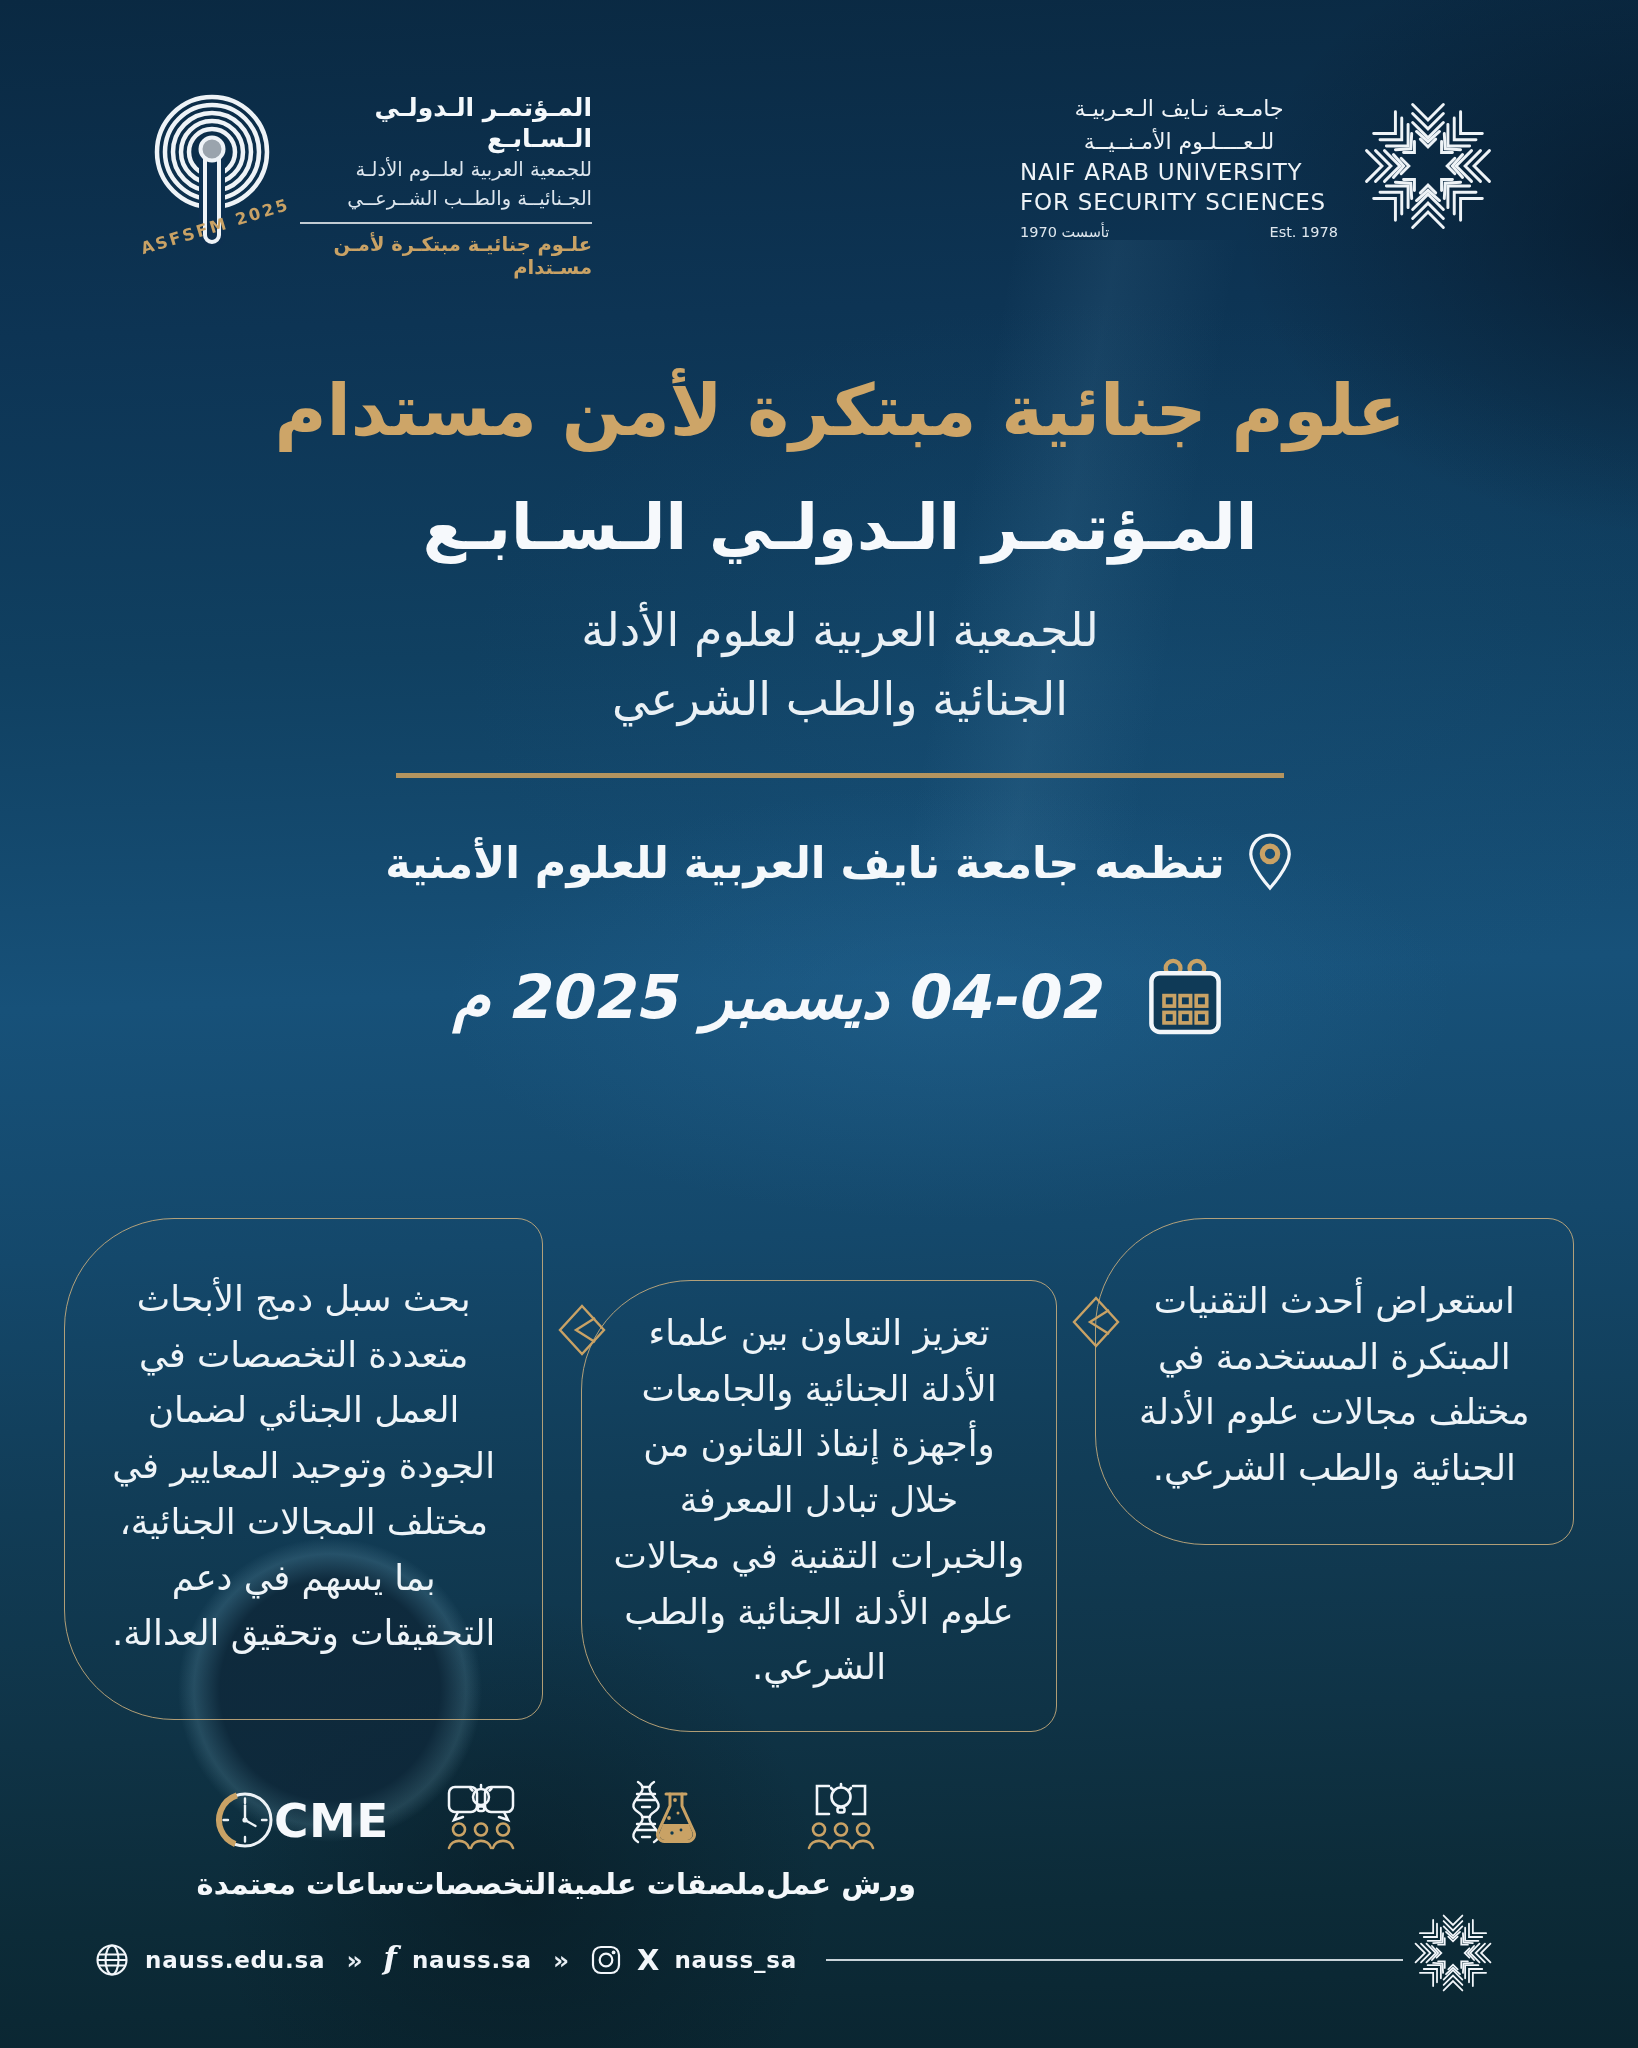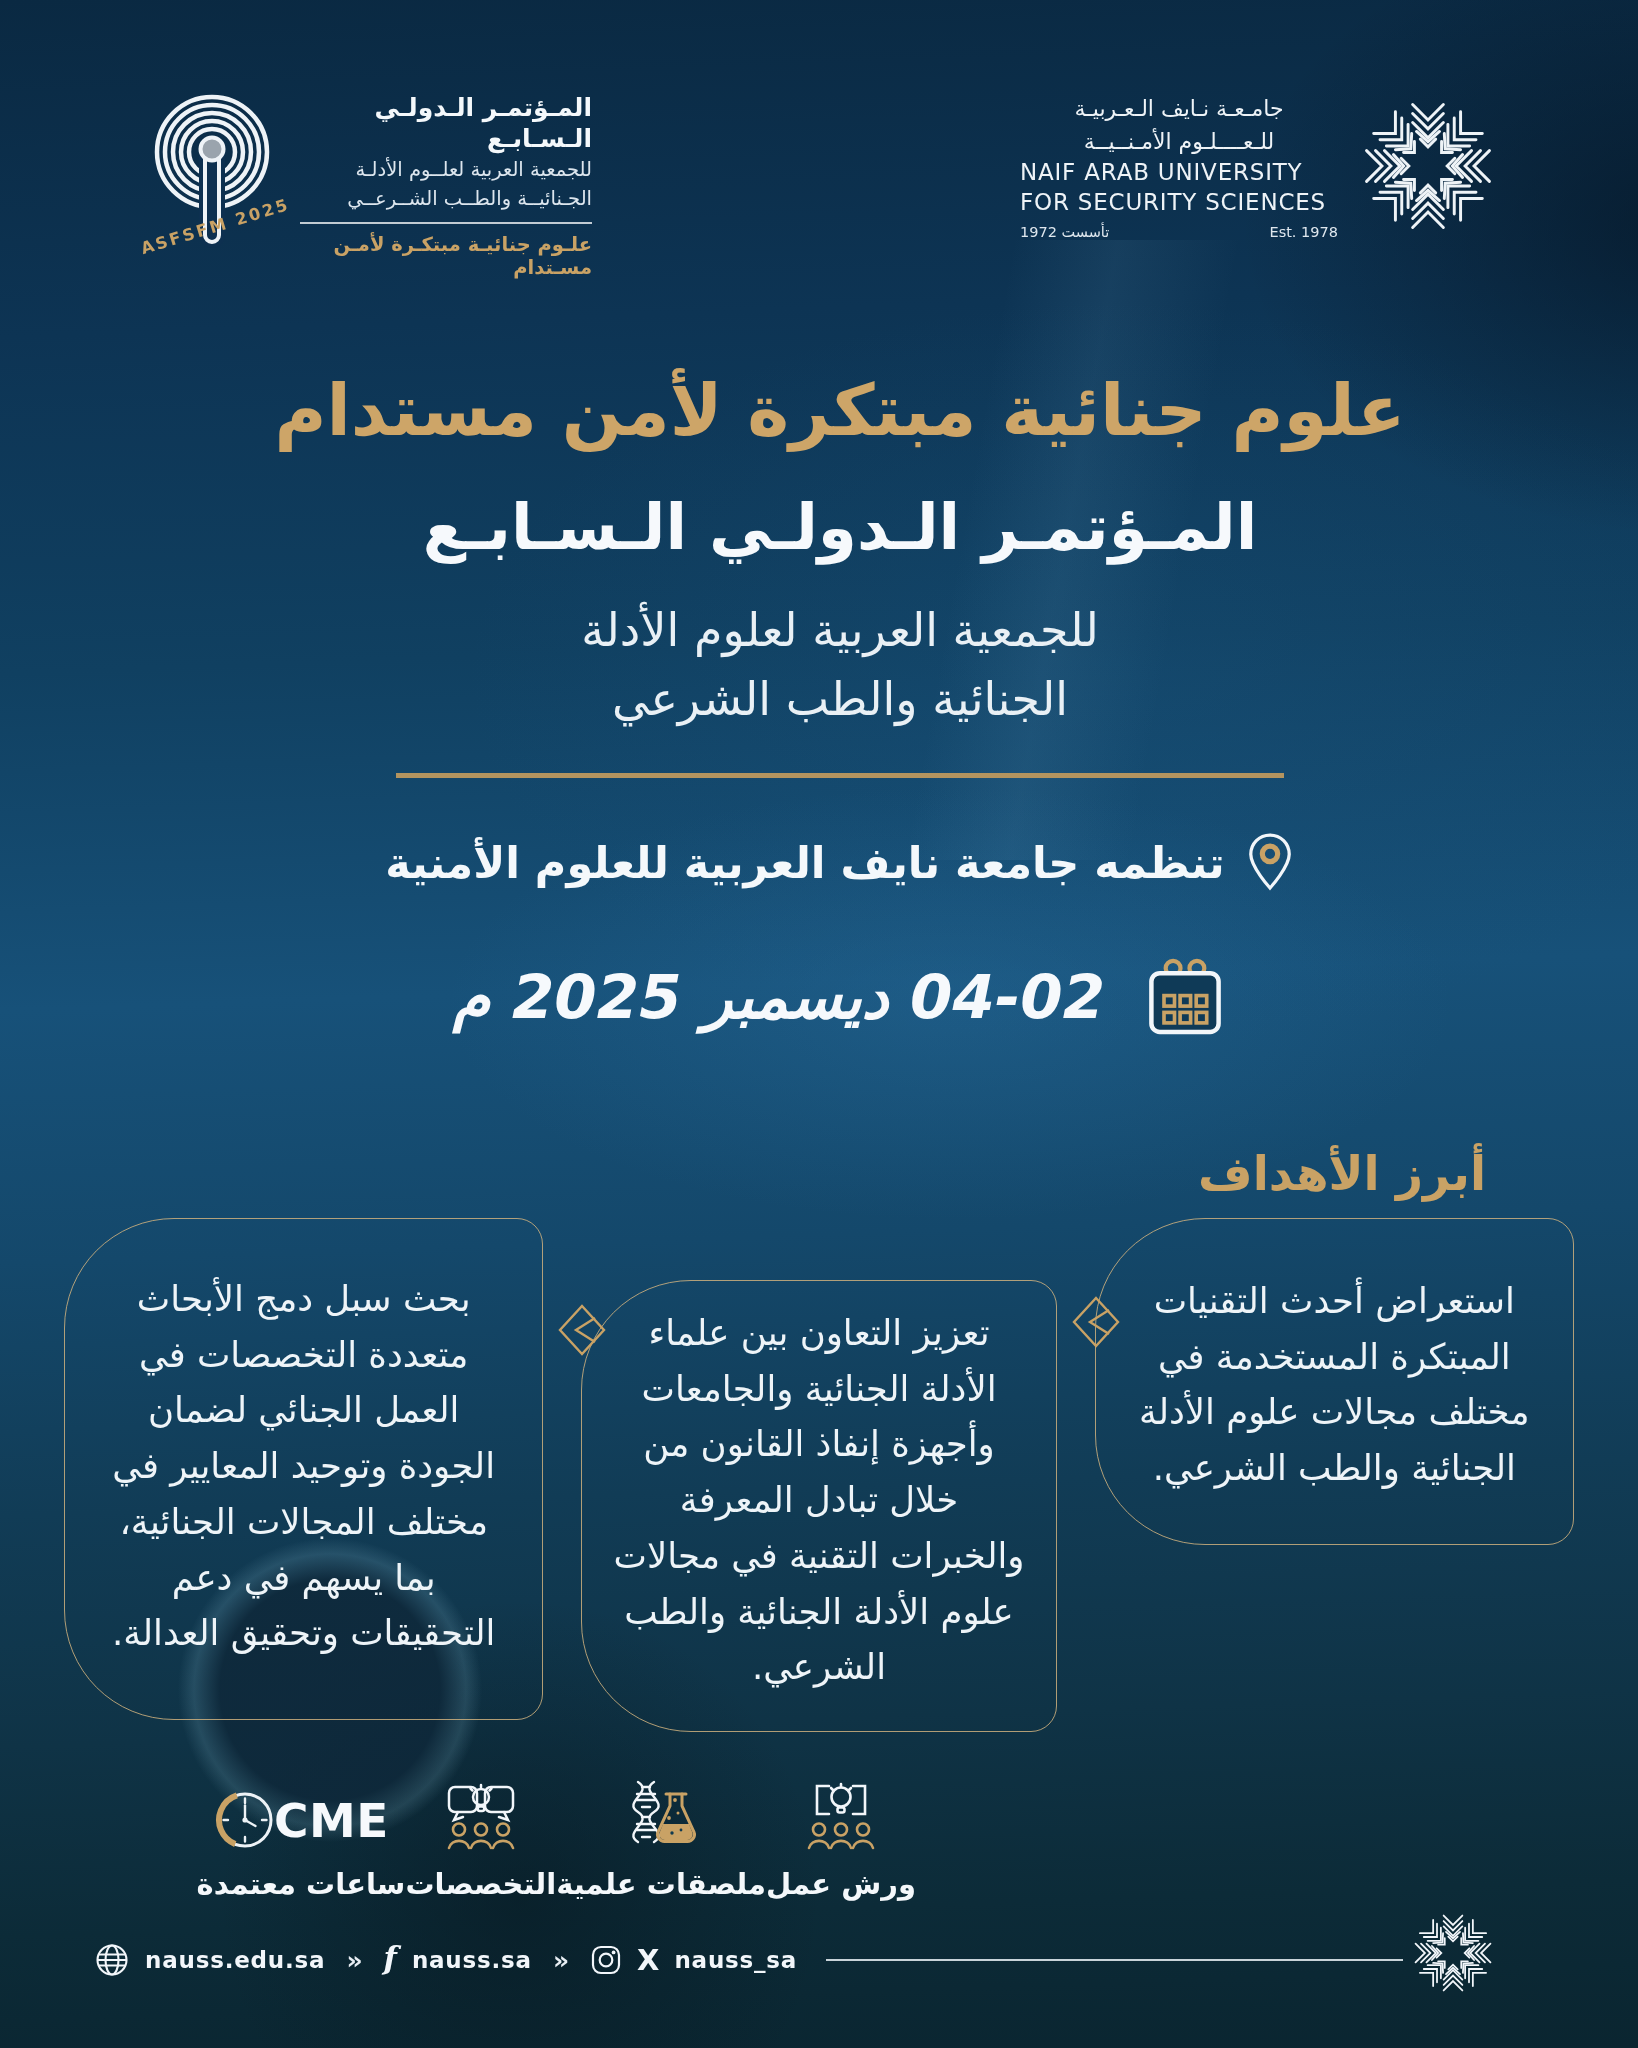--- a/index.html
+++ b/index.html
@@ -141,21 +141,21 @@
       </div>
     </div>
 
     <div class="uni-lockup">
       <div class="uni-text">
         <div class="uni-ar">جامـعـة نـايف الـعـربيـة</div>
         <div class="uni-ar">للـعــــلـوم الأمـنــيــة</div>
         <div class="uni-en">NAIF ARAB UNIVERSITY</div>
         <div class="uni-en">FOR SECURITY SCIENCES</div>
         <div class="uni-est">
-          <span class="ar">تأسست 1972</span>
+          <span class="ar">تأسست 1970</span>
           <span>Est. 1978</span>
         </div>
       </div>
       <svg width="128" height="128" viewBox="0 0 100 100" style="color:#eef3f7">
         <use href="#nauss-star"></use>
       </svg>
     </div>
   </div>
 
   <div class="hero">
@@ -184,21 +184,20 @@
           <rect x="38" y="29" width="7.5" height="7.5"></rect>
           <rect x="15" y="41" width="7.5" height="7.5"></rect>
           <rect x="26.5" y="41" width="7.5" height="7.5"></rect>
           <rect x="38" y="41" width="7.5" height="7.5"></rect>
         </g>
       </svg>
       <span class="date-text">04-02 ديسمبر 2025 م</span>
     </div>
   </div>
 
-  <div class="obj-heading">أبرز الأهداف</div>
 
   <div class="cards">
     <div class="card card-1">
       <svg class="motif" viewBox="0 0 54 58">
         <g fill="none" stroke="#c9a265" stroke-width="2.4">
           <path d="M27 5 L49 29 L27 53 L5 29 Z"></path>
           <polyline points="40,17 21,29 40,41"></polyline>
         </g>
       </svg>
       <span>استعراض أحدث التقنيات المبتكرة المستخدمة في مختلف مجالات علوم الأدلة الجنائية والطب الشرعي.</span>

